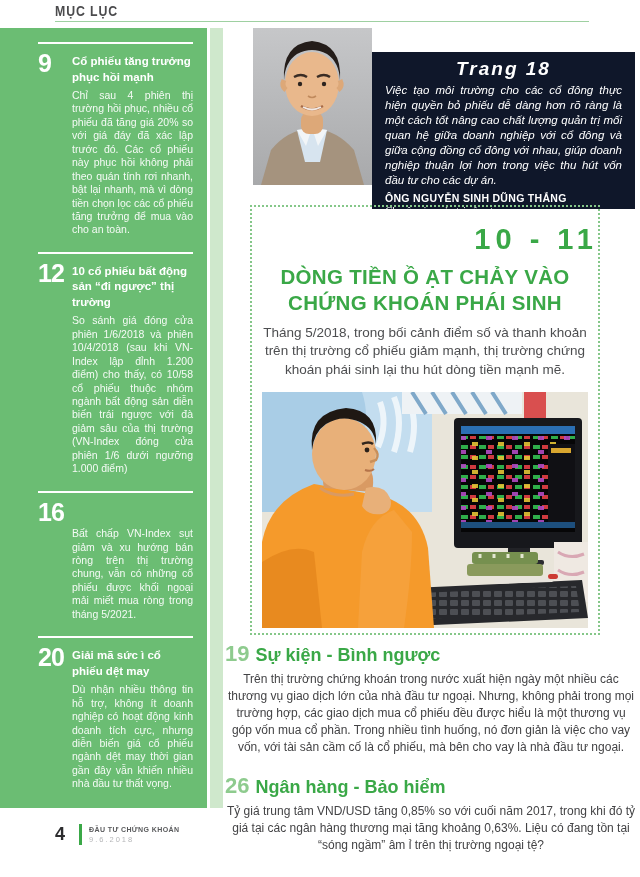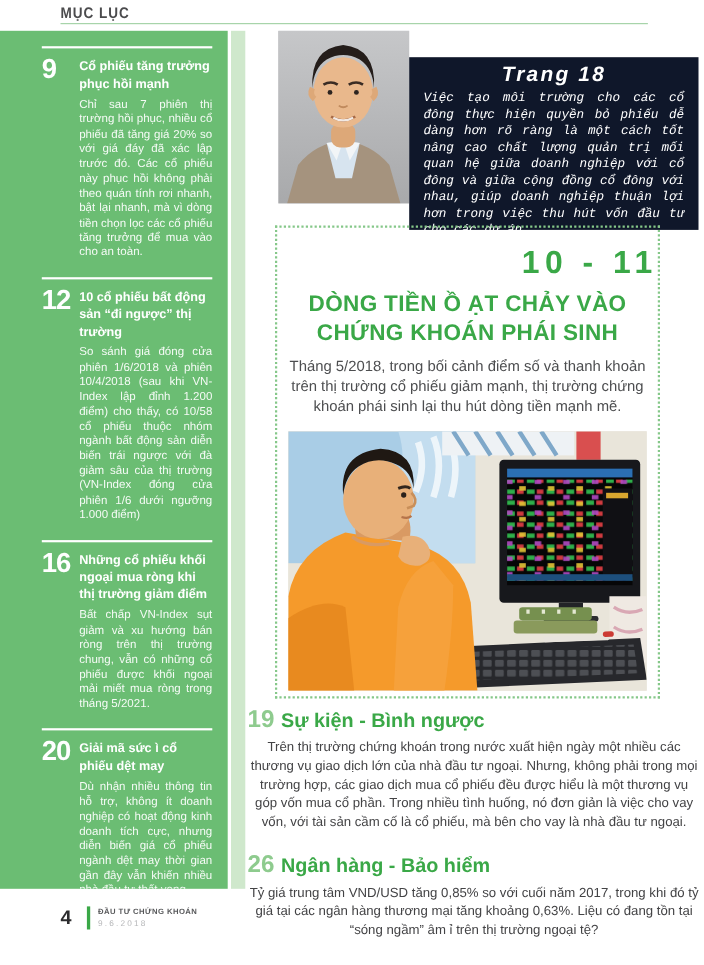--- a/index.html
+++ b/index.html
@@ -55,30 +55,30 @@
   }
   .quote-box {
     position:absolute; left:372px; top:28px; width:263px; height:157px;
     background:#0f172a; color:#fff; padding:6px 13px 0 13px;margin-top:24px;
   }
   .quote-page {
     text-align:center; font-weight:bold; font-style:italic; font-size:19px;
     letter-spacing:2px; margin-bottom:3px;
   }
   .quote-text {
-    font-family:Liberation Mono, monospace; font-style:italic;
+    font-family:Liberation Sans, sans-serif; font-style:italic;
     font-size:11.5px; line-height:1.3; text-align:justify;
   }
   .quote-author {
     margin-top:4px; text-align:left; font-weight:bold; font-size:10.5px;
     letter-spacing:.3px;
   }
   .quote-role {
-    text-align:center; font-family:"Liberation Serif", serif;
-    font-size:10px; margin-top:1px;
+    text-align:left; font-family:"Liberation Serif", serif;
+    font-style:italic; font-size:10px; margin-top:1px;
   }
 
   
   .feature {
     position:absolute; left:250px; top:205px; width:350px; height:430px;
     border:2px dotted #85c789; padding-top:16px;
   }
   .feature-pages {
     text-align:right; color:#3aa847; font-weight:bold; font-size:29px;
     letter-spacing:5px;
@@ -132,37 +132,36 @@
   <div class="masthead-rule"></div>
 
   <div class="toc">
 
     <div class="toc-item">
       <div class="toc-rule"></div>
       <div class="toc-head">
         <div class="toc-num">9</div>
         <div class="toc-title">Cổ phiếu tăng trưởng phục hồi mạnh</div>
       </div>
-      <div class="toc-body">Chỉ sau 7 phiên thị trường hồi phục, nhiều cổ phiếu đã tăng giá 20% so với giá đáy đã xác lập trước đó. Các cổ phiếu này phục hồi không phải theo quán tính rơi nhanh, bật lại nhanh, mà vì dòng tiền chọn lọc các cổ phiếu tăng trưởng để mua vào cho an toàn.</div>
+      <div class="toc-body">Chỉ sau 4 phiên thị trường hồi phục, nhiều cổ phiếu đã tăng giá 20% so với giá đáy đã xác lập trước đó. Các cổ phiếu này phục hồi không phải theo quán tính rơi nhanh, bật lại nhanh, mà vì dòng tiền chọn lọc các cổ phiếu tăng trưởng để mua vào cho an toàn.</div>
     </div>
 
     <div class="toc-item">
       <div class="toc-rule"></div>
       <div class="toc-head">
         <div class="toc-num">12</div>
         <div class="toc-title">10 cổ phiếu bất động sản “đi ngược” thị trường</div>
       </div>
       <div class="toc-body">So sánh giá đóng cửa phiên 1/6/2018 và phiên 10/4/2018 (sau khi VN-Index lập đỉnh 1.200 điểm) cho thấy, có 10/58 cổ phiếu thuộc nhóm ngành bất động sản diễn biến trái ngược với đà giảm sâu của thị trường (VN-Index đóng cửa phiên 1/6 dưới ngưỡng 1.000 điểm)</div>
     </div>
 
     <div class="toc-item">
       <div class="toc-rule"></div>
       <div class="toc-head">
         <div class="toc-num">16</div>
-        <div class="toc-title">Những cổ phiếu khối ngoại mua ròng khi thị trường giảm điểm</div>
       </div>
       <div class="toc-body">Bất chấp VN-Index sụt giảm và xu hướng bán ròng trên thị trường chung, vẫn có những cổ phiếu được khối ngoại mải miết mua ròng trong tháng 5/2021.</div>
     </div>
 
     <div class="toc-item">
       <div class="toc-rule"></div>
       <div class="toc-head">
         <div class="toc-num">20</div>
         <div class="toc-title">Giải mã sức ì cổ phiếu dệt may</div>
       </div>

